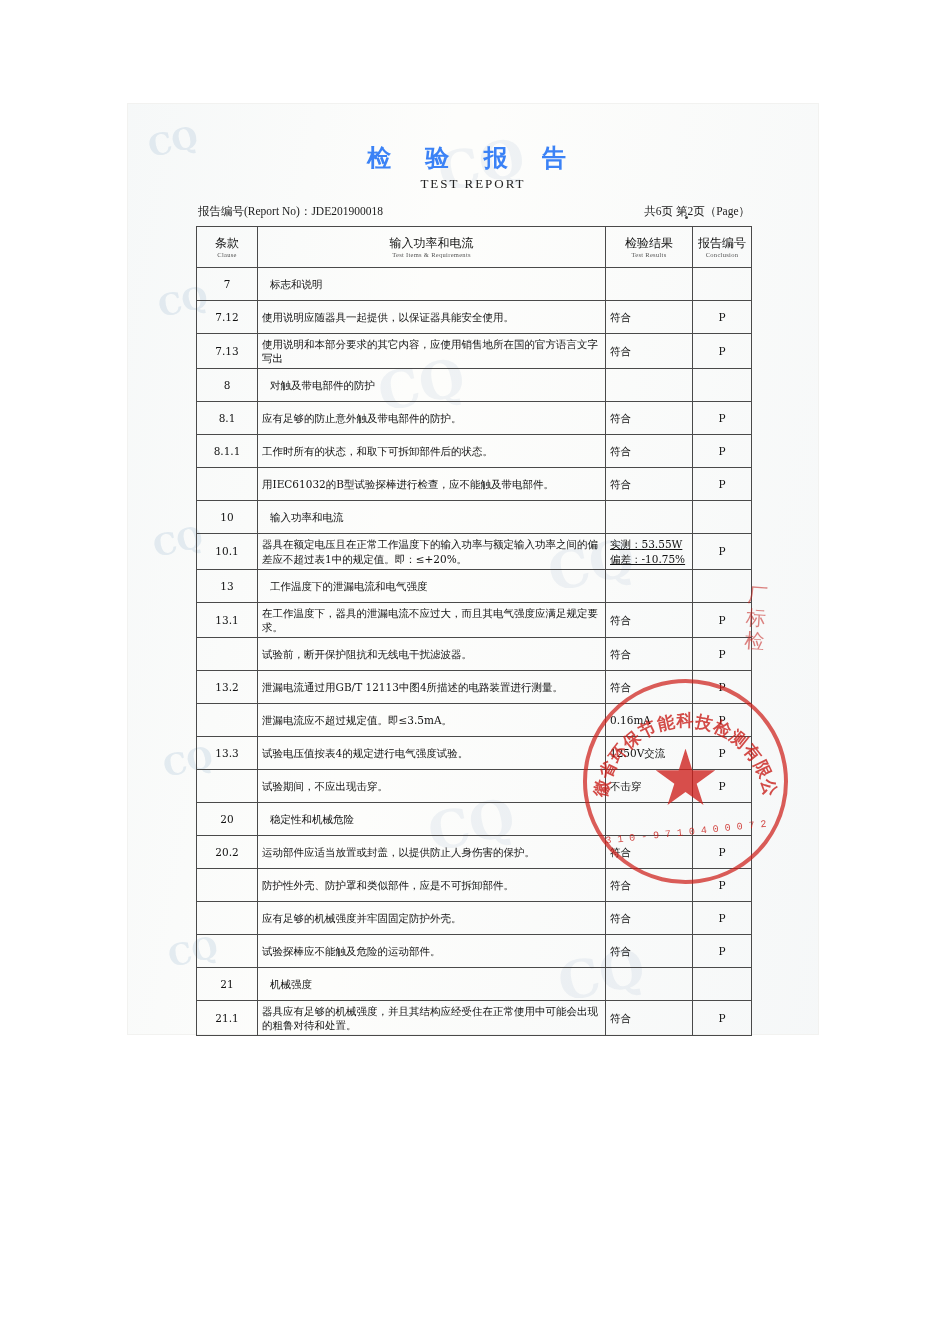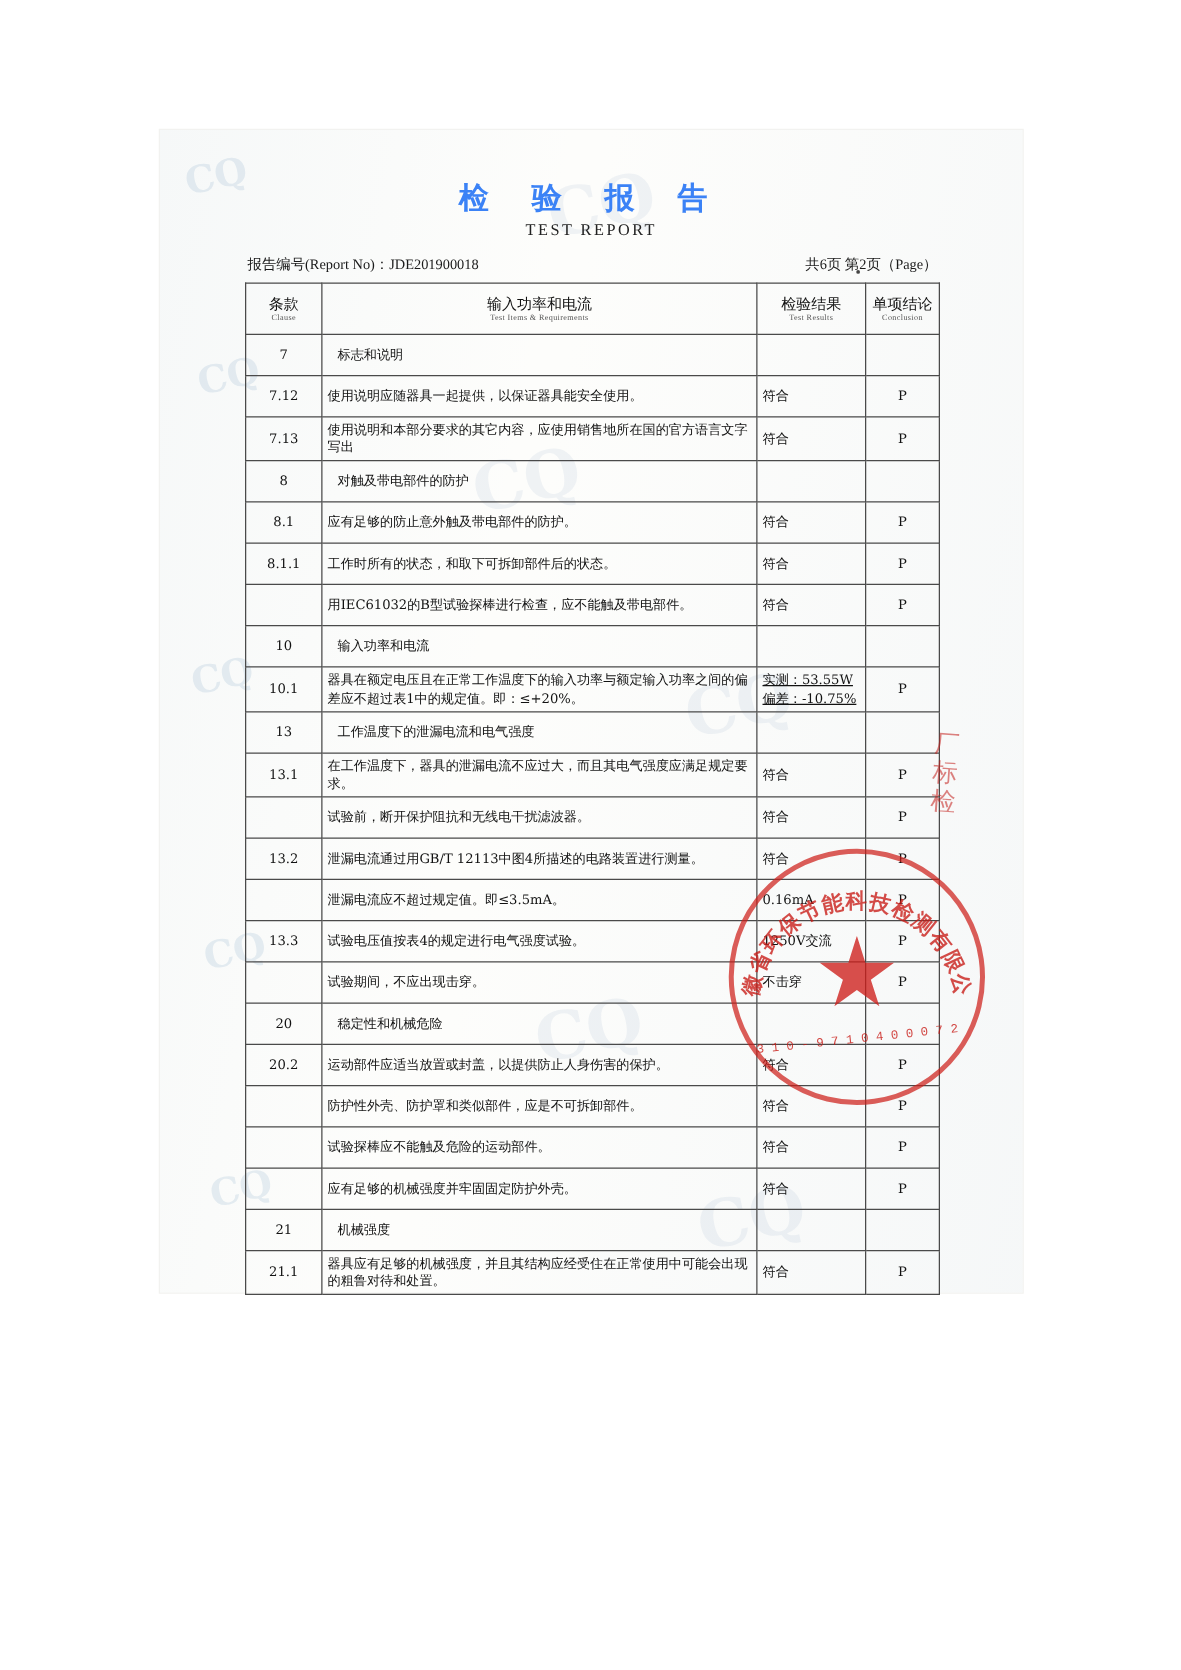--- a/index.html
+++ b/index.html
@@ -228,21 +228,21 @@
           </th>
           <th>
             <span class="h-cn">输入功率和电流</span>
             <span class="h-en">Test Items &amp; Requirements</span>
           </th>
           <th style="width:78px;">
             <span class="h-cn">检验结果</span>
             <span class="h-en">Test Results</span>
           </th>
           <th style="width:50px;">
-            <span class="h-cn">单项结论</span>
+            <span class="h-cn">报告编号</span>
             <span class="h-en">Conclusion</span>
           </th>
         </tr>
       </thead>
       <tbody id="tbody">
           <tr class="rowtall section">
             <td class="c-clause">7</td>
             <td class="c-item">标志和说明</td>
             <td class="c-result"></td>
             <td class="c-concl"></td>
@@ -351,27 +351,27 @@
             <td class="c-concl">P</td>
           </tr>
           <tr class="rowtall">
             <td class="c-clause"></td>
             <td class="c-item">防护性外壳、防护罩和类似部件，应是不可拆卸部件。</td>
             <td class="c-result">符合</td>
             <td class="c-concl">P</td>
           </tr>
           <tr class="rowtall">
             <td class="c-clause"></td>
+            <td class="c-item">应有足够的机械强度并牢固固定防护外壳。</td>
+            <td class="c-result">符合</td>
+            <td class="c-concl">P</td>
+          </tr>
+          <tr class="rowtall">
+            <td class="c-clause"></td>
             <td class="c-item">试验探棒应不能触及危险的运动部件。</td>
-            <td class="c-result">符合</td>
-            <td class="c-concl">P</td>
-          </tr>
-          <tr class="rowtall">
-            <td class="c-clause"></td>
-            <td class="c-item">应有足够的机械强度并牢固固定防护外壳。</td>
             <td class="c-result">符合</td>
             <td class="c-concl">P</td>
           </tr>
           <tr class="rowtall section">
             <td class="c-clause">21</td>
             <td class="c-item">机械强度</td>
             <td class="c-result"></td>
             <td class="c-concl"></td>
           </tr>
           <tr class="rowtall">

